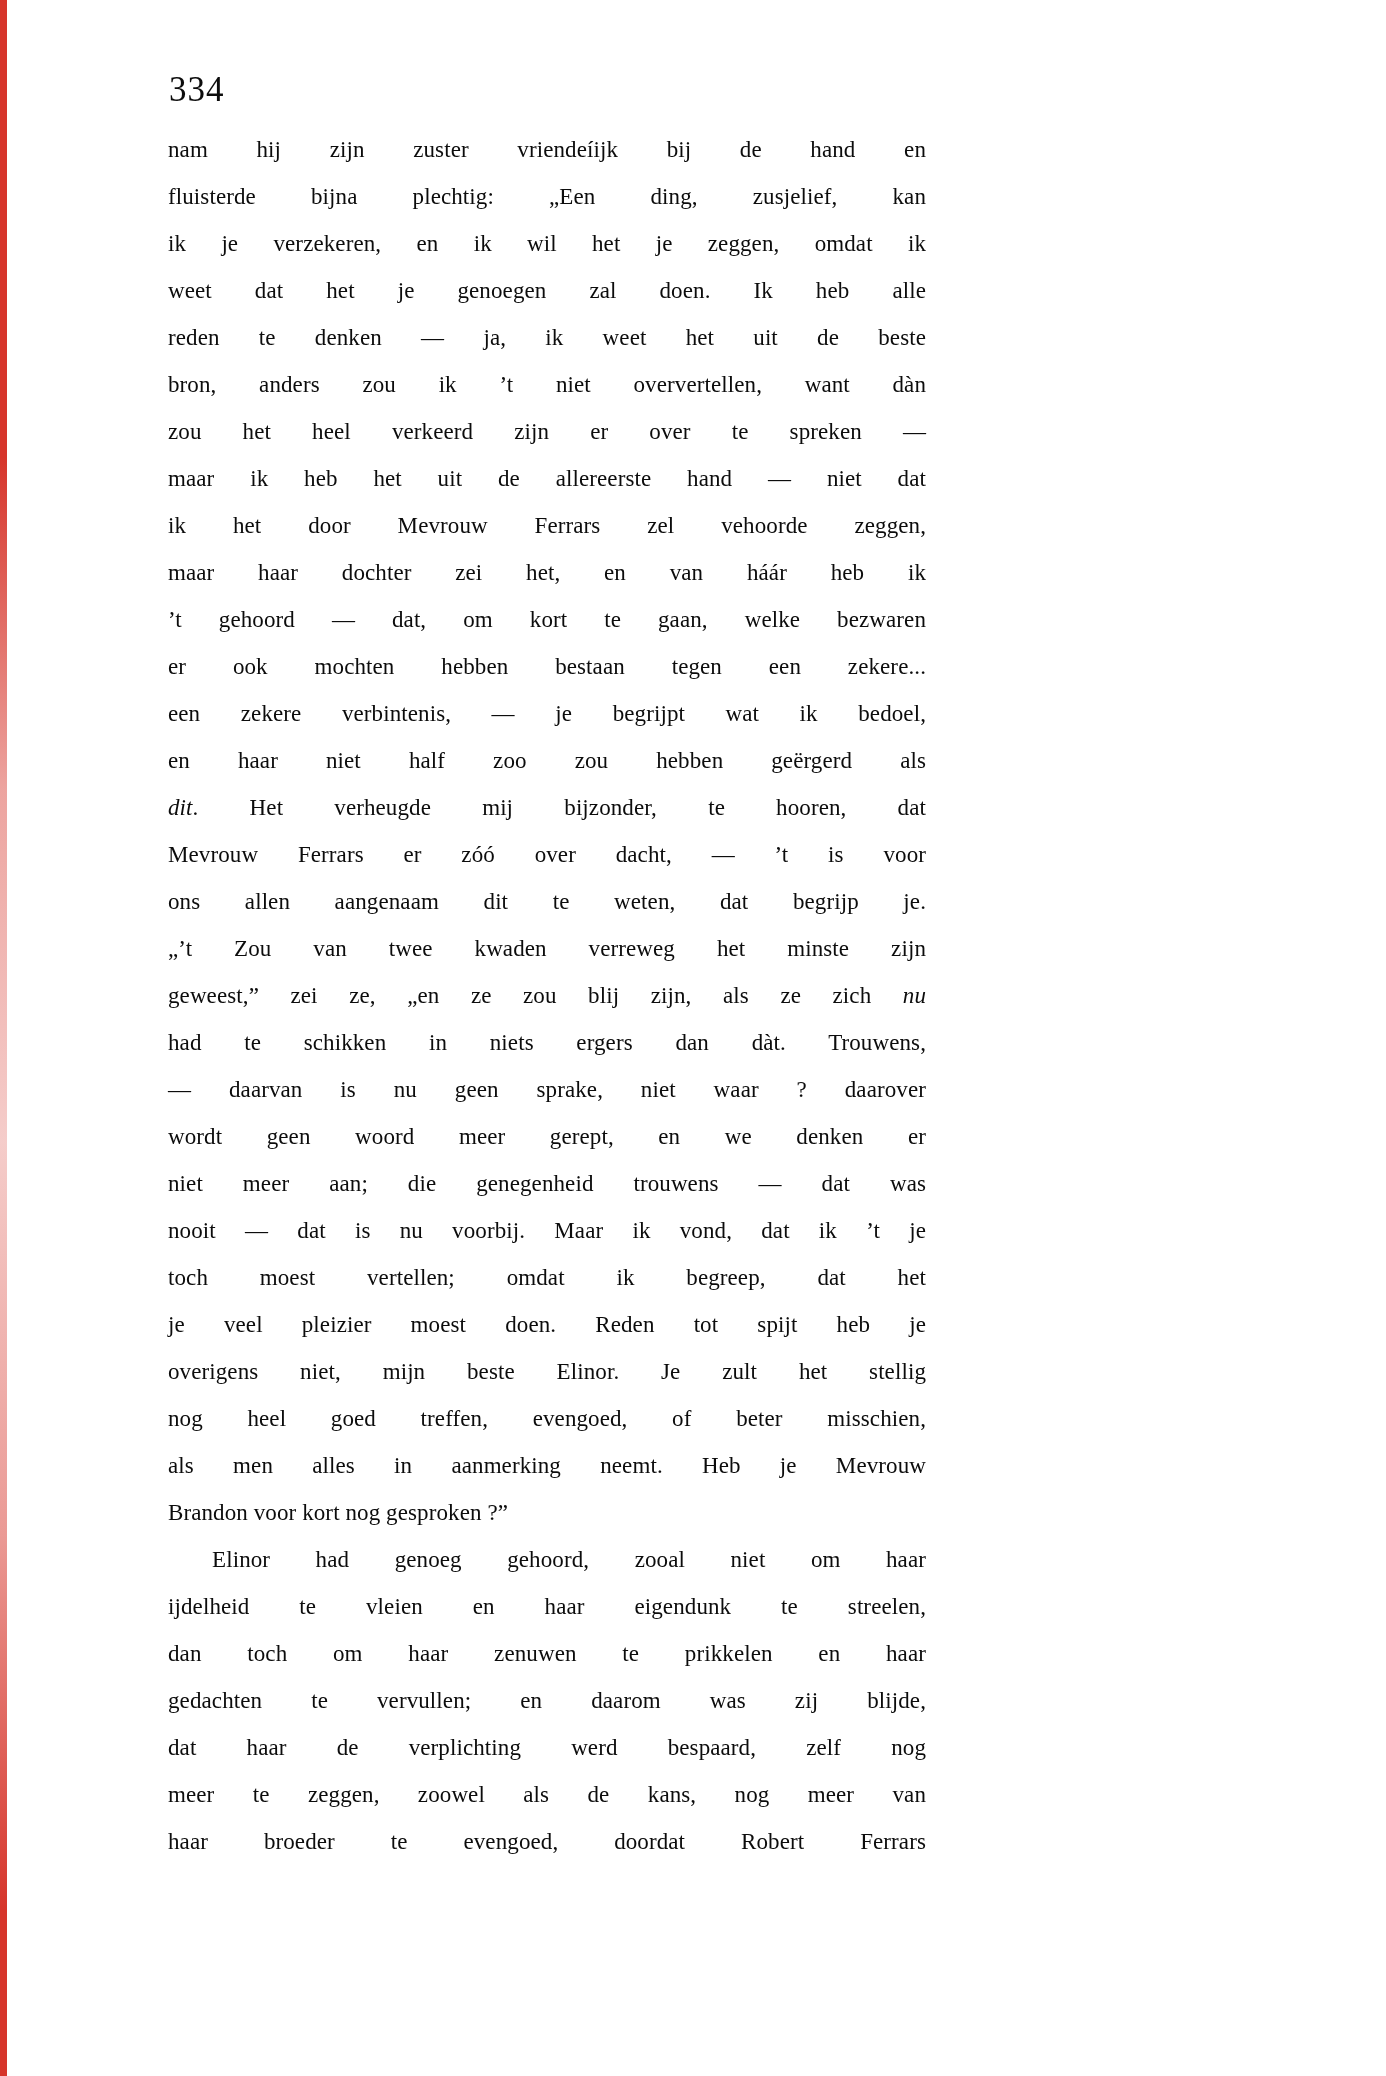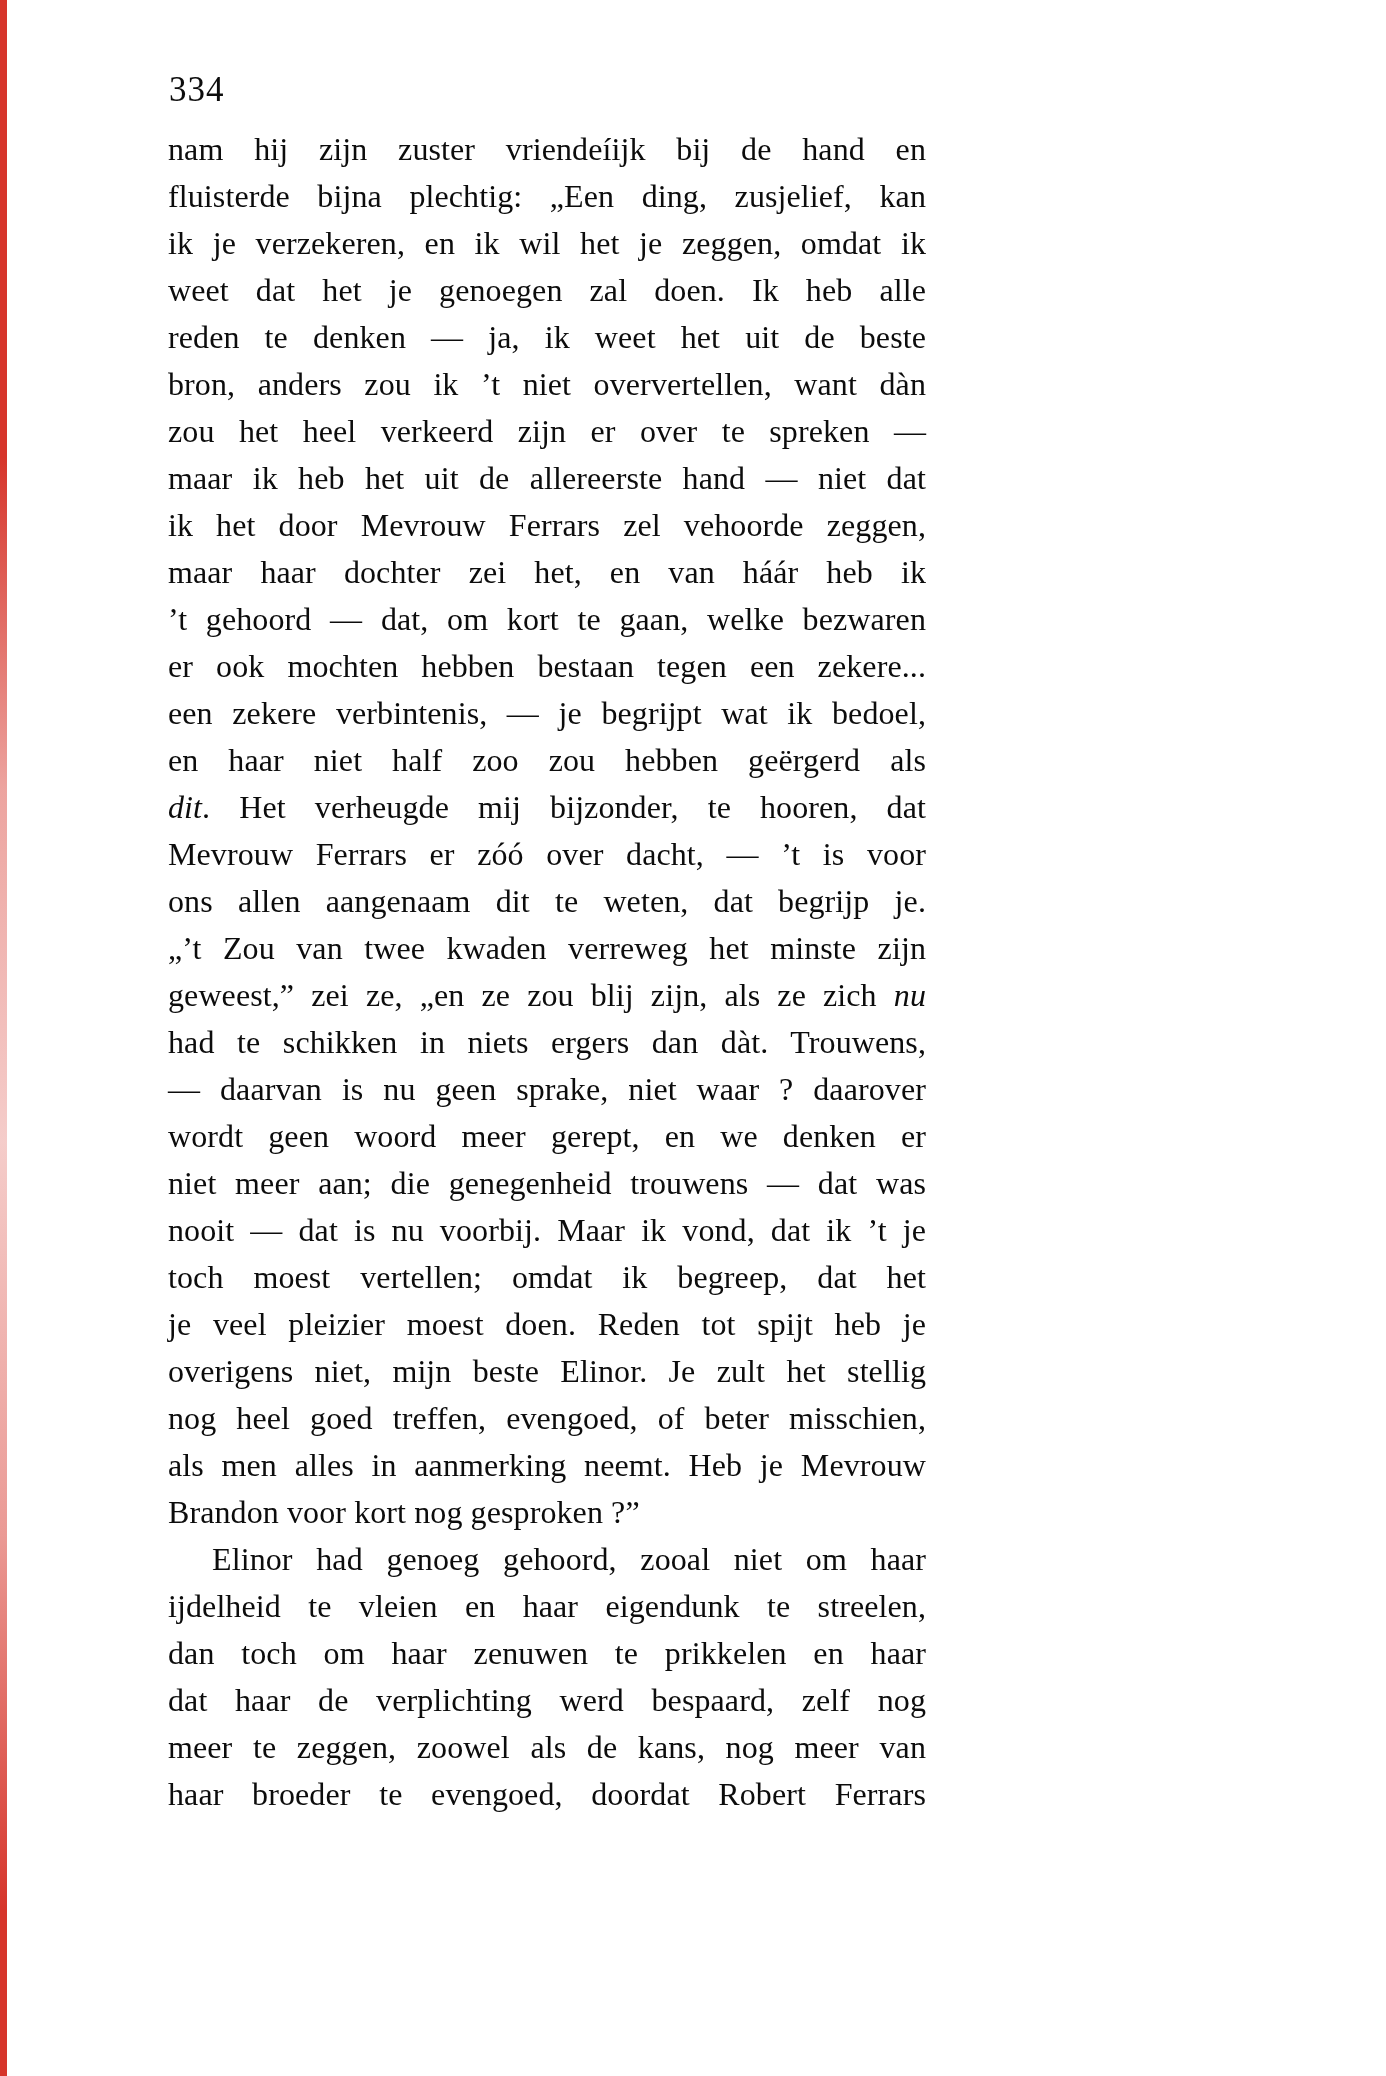--- a/index.html
+++ b/index.html
@@ -36,21 +36,21 @@
     font-size: 35px;
     letter-spacing: 1px;
     color: var(--ink, #0c0c0c);
     text-align: right;
   }
   .text-block {
     position: absolute;
     left: 168px;
     top: 126px;
     width: 758px;
-    font-size: 32px;
+    font-size: 23px;
     line-height: 47px;
     color: var(--ink, #0c0c0c);
     letter-spacing: 0.1px;
   }
   .line {
     height: 47px;
     text-align: justify;
     text-align-last: justify;
     white-space: nowrap; 
   }
@@ -97,17 +97,18 @@
       <div class="line"><span>nooit — dat is nu voorbij. Maar ik vond, dat ik ’t je</span></div>
       <div class="line"><span>toch moest vertellen; omdat ik begreep, dat het</span></div>
       <div class="line"><span>je veel pleizier moest doen. Reden tot spijt heb je</span></div>
       <div class="line"><span>overigens niet, mijn beste Elinor. Je zult het stellig</span></div>
       <div class="line"><span>nog heel goed treffen, evengoed, of beter misschien,</span></div>
       <div class="line"><span>als men alles in aanmerking neemt. Heb je Mevrouw</span></div>
       <div class="line no-just"><span>Brandon voor kort nog gesproken ?”</span></div>
       <div class="line indent"><span>Elinor had genoeg gehoord, zooal niet om haar</span></div>
       <div class="line"><span>ijdelheid te vleien en haar eigendunk te streelen,</span></div>
       <div class="line"><span>dan toch om haar zenuwen te prikkelen en haar</span></div>
+      <div class="line"><span>gedachten te vervullen; en daarom was zij blijde,</span></div>
       <div class="line"><span>dat haar de verplichting werd bespaard, zelf nog</span></div>
       <div class="line"><span>meer te zeggen, zoowel als de kans, nog meer van</span></div>
       <div class="line"><span>haar broeder te evengoed, doordat Robert Ferrars</span></div>
     </div>
 </div>
 
 </body></html>

